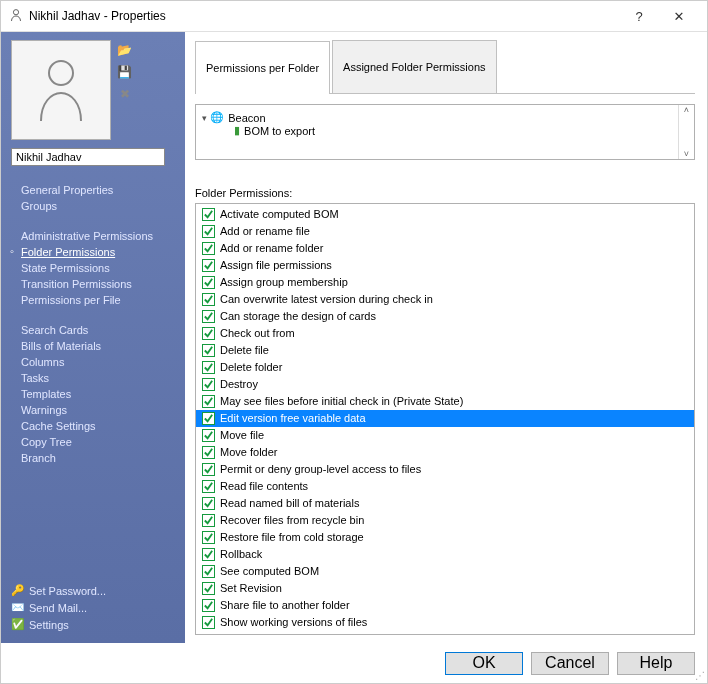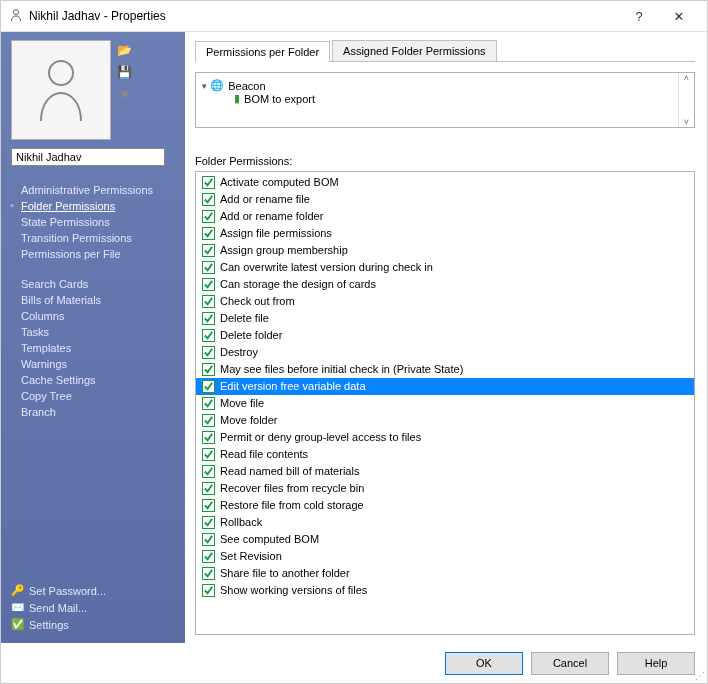--- a/index.html
+++ b/index.html
@@ -75,21 +75,21 @@
       flex: 1;
       padding: 4px 12px 8px 10px;
       display: flex; flex-direction: column;
       background: #fff;
     }
     .tabs {
       display: flex; border-bottom: 1px solid #c0c0c0;
       margin-top: 4px;
     }
     .tab {
-      padding: 4px 10px;
+      padding: 20px 10px;
       border: 1px solid #c0c0c0;
       border-bottom: none;
       background: #f0f0f0;
       margin-right: 2px;
       cursor: pointer;
       font-size: 11px;
     }
     .tab.active { background: #fff; position: relative; top: 1px; }
     .tree-box {
       border: 1px solid #b0b0b0;
@@ -132,21 +132,21 @@
     .button-bar {
       height: 40px;
       display: flex; justify-content: flex-end; align-items: center;
       gap: 8px; padding: 0 12px;
       position: relative;
     }
     .button-bar button {
       width: 78px; height: 23px;
       border: 1px solid #adadad;
       background: #e1e1e1;
-      font-size: 11px;
+      font-size: 16px;
       cursor: pointer;
       text-align: center;
     }
     .button-bar button.primary { border: 1px solid #0078d7; }
     .resize {
       position: absolute; right: 2px; bottom: 2px;
       font-size: 10px; color: #aaa;
     }
   </style>
 </head>
@@ -179,20 +179,24 @@
         <div class="tool-icons">
           <span style="color:#e0a030">📂</span>
           <span style="color:#5a6ea5">💾</span>
           <span style="color:#888">✖</span>
         </div>
       </div>
       <input class="name-input" value="Nikhil Jadhav" style="">
 
       <div class="nav" id="nav">
           <div class="nav-group">
+            <div class="nav-item">General Properties</div>
+            <div class="nav-item">Groups</div>
+          </div>
+          <div class="nav-group">
             <div class="nav-item">Administrative Permissions</div>
             <div class="nav-item selected">Folder Permissions</div>
             <div class="nav-item">State Permissions</div>
             <div class="nav-item">Transition Permissions</div>
             <div class="nav-item">Permissions per File</div>
           </div>
           <div class="nav-group">
             <div class="nav-item">Search Cards</div>
             <div class="nav-item">Bills of Materials</div>
             <div class="nav-item">Columns</div>

